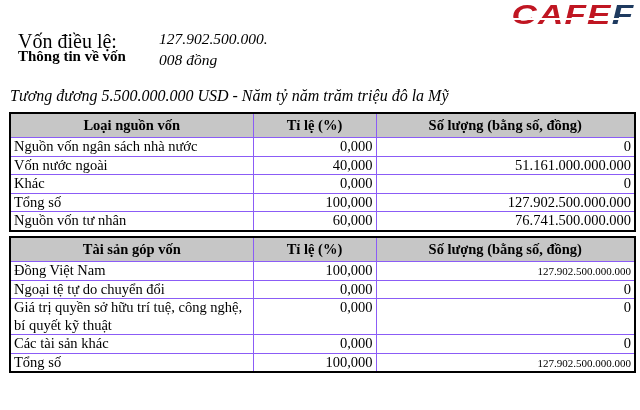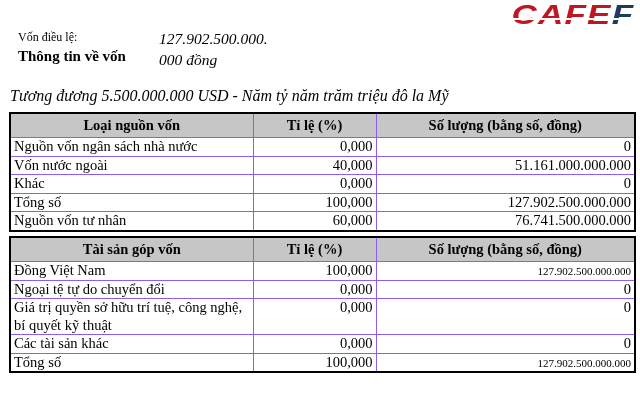--- a/index.html
+++ b/index.html
@@ -20,21 +20,21 @@
     font-family:"Liberation Sans","DejaVu Sans",sans-serif;
     font-style:italic; font-weight:bold;
     font-size:28px; line-height:26px; letter-spacing:1px;
     transform:scaleX(1.25); transform-origin:right center;
   }
   .logo::after {
     content:""; position:absolute; left:-2px; right:0; top:16px; height:2px;
     background:#ffffff;
   }
   .capital-label {
-    position:absolute; left:18px; top:30px; font-size:12px;
+    position:absolute; left:18px; top:30px; font-size:20px;
   }
   .capital-value {
     position:absolute; left:159px; top:28px;
     font-style:italic; font-size:15.5px; line-height:21px;
   }
   .equivalent {
     position:absolute; left:10px; top:87px;
     font-style:italic; font-size:16px; white-space:nowrap;
   }
   table.cap-table {
@@ -65,21 +65,21 @@
 <div class="page-title">Thông tin về vốn</div>
 
 <div class="logo">
   <span style="color: rgb(192, 22, 34);">CAFE</span><span style="color: rgb(30, 58, 95);">F</span>
 </div>
 
 <div class="capital-label">Vốn điều lệ:</div>
 
 <div class="capital-value">
   <div>127.902.500.000.</div>
-  <div>000 đồng</div>
+  <div>008 đồng</div>
 </div>
 
 <div class="equivalent">Tương đương 5.500.000.000 USD - Năm tỷ năm trăm triệu đô la Mỹ</div>
 
 <table class="cap-table" id="table-0">
   <colgroup>
       <col style="width:243px">
       <col style="width:123px">
       <col style="width:259px">
     </colgroup>

